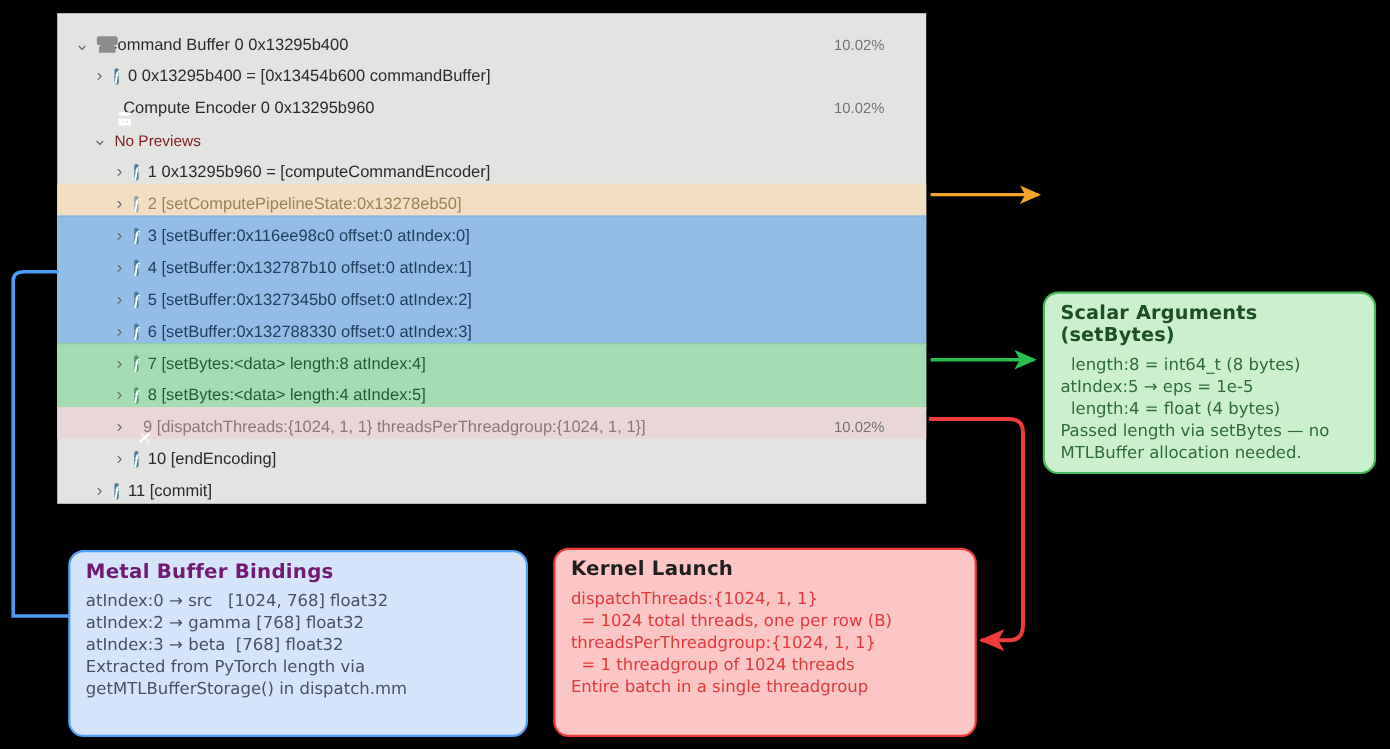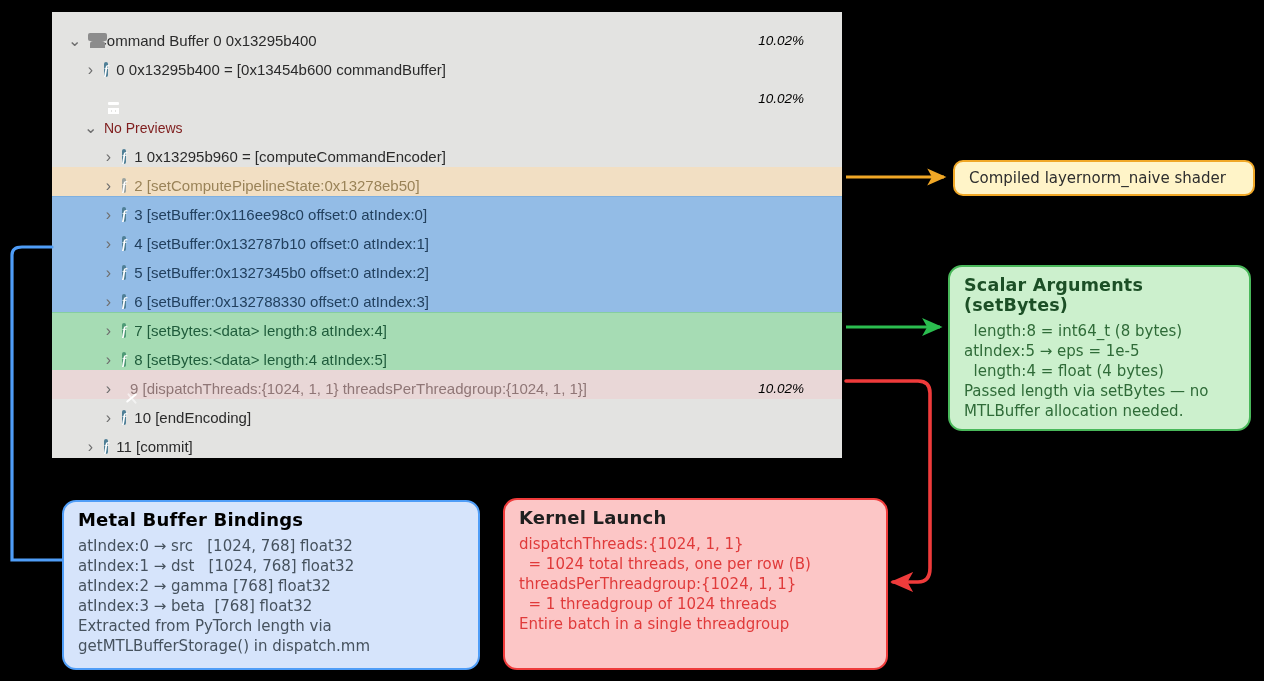--- a/index.html
+++ b/index.html
@@ -73,21 +73,21 @@
   }
   .ic-calc:after{
     content:"";position:absolute;left:3.5px;top:9px;width:11px;height:6px;
     background:
       linear-gradient(to right,#fff 0 2.6px,transparent 2.6px 4.2px,#fff 4.2px 6.8px,transparent 6.8px 8.4px,#fff 8.4px 11px),
       linear-gradient(to bottom,#fff 0 2.3px,transparent 2.3px 3.7px,#fff 3.7px 6px);
     background-blend-mode:multiply;
   }
 
   .pct{
-    position:absolute;right:38px;font-size:13.5px;color:#000000;font-style:italic;
+    position:absolute;right:38px;font-size:13.5px;color:#737373;
   }
 
   
   .band{position:absolute;left:0;width:790px;}
   .band.orange{background:#f2dfc3;}
   .band.blue{background:#93bce6;border-top:1px solid #7fb0e0;border-bottom:1px solid #7fb0e0;}
   .band.green{background:#a6dcb4;border-top:1px solid #86ceA0;border-bottom:1px solid #86ceA0;}
   .band.red{background:#e9d7d7;}
   .row.on-orange{color:#9a8358;}
   .row.on-blue{color:#22405e;}
@@ -115,21 +115,21 @@
     left:948px;top:265px;width:303px;height:166px;
     background:#ccf0cd;border:2.5px solid #49b85a;
     padding:8px 12px 10px 14px;color:#2f6b38;font-size:15px;line-height:20px;
   }
   .c-green .title{color:#1c4f26;font-size:17.5px;}
   .c-blue{
     left:62px;top:500px;width:418px;height:170px;
     background:#d6e4fb;border:2.5px solid #4f9df7;
     padding:8px 12px 10px 14px;color:#46525e;font-size:15px;line-height:20px;
   }
-  .c-blue .title{color:#000000;font-size:18px;}
+  .c-blue .title{color:#701a75;font-size:18px;}
   .c-red{
     left:503px;top:498px;width:385px;height:172px;
     background:#fcc6c6;border:2.5px solid #ef3b3b;
     padding:8px 12px 10px 14px;color:#e03a3a;font-size:15px;line-height:20px;
   }
   .c-red .title{color:#1f1f1f;font-size:18px;}
 
   svg.overlay{position:absolute;left:0;top:0;width:1264px;height:681px;pointer-events:none;}
 </style>
 </head>
@@ -158,20 +158,21 @@
           <span class="twisty" style="font-size: 16px;">›</span>
           <span style="flex: 0 0 7px;"></span>
           <span class="ico"><span class="ic-fn">f</span></span>
           <span>0 0x13295b400 = [0x13454b600 commandBuffer]</span>
         </div>
         <div class="row" style="top: 72px;">
           <span style="width: 32px; flex: 0 0 32px;"></span>
           <span class="twisty"></span>
           <span style="flex: 0 0 7px;"></span>
           <span class="ico"><span class="ic-calc"></span></span>
+          <span>Compute Encoder 0 0x13295b960</span>
           <span class="pct">10.02%</span>
         </div>
         <div class="row" style="top: 101px;">
           <span style="width: 32px; flex: 0 0 32px;"></span>
           <span class="twisty" style="font-size: 16px;">⌄</span>
           <span style="flex: 0 0 7px;"></span>
           <span class="ico" style="width: 0px; margin-right: 0px;"></span>
           <span style="color: #7f1d1d; font-size: 14px;">No Previews</span>
         </div>
         <div class="row" style="top: 130px;">
@@ -270,37 +271,33 @@
 
     <path d="M846,177 L944,177" stroke="#f0a726" stroke-width="3" fill="none" marker-end="url(#ah-orange)"></path>
 
     <path d="M846,327 L940,327" stroke="#2bbd4f" stroke-width="3.2" fill="none" marker-end="url(#ah-green)"></path>
 
     <path d="M100,560 Q12,560 12,560 L12,255 Q12,247 22,247 L52,247" stroke="#4f9df7" stroke-width="3.2" fill="none" stroke-linecap="round"></path>
 
     <path d="M846,381 L918,381 Q930,381 930,393 L930,568 Q930,582 918,582 L893,582" stroke="#ef3b3b" stroke-width="3.6" fill="none" stroke-linecap="round" marker-end="url(#ah-red)"></path>
   </svg>
 
-  <div class="callout c-yellow">
-    <span class="line">Compiled layernorm_naive shader</span>
-  </div>
 
   <div class="callout c-green">
     <span class="title">Scalar Arguments (setBytes)</span>
     <span class="line">  length:8 = int64_t (8 bytes)</span>
     <span class="line">atIndex:5 → eps = 1e-5</span>
     <span class="line">  length:4 = float (4 bytes)</span>
     <span class="line">Passed length via setBytes — no</span>
     <span class="line">MTLBuffer allocation needed.</span>
   </div>
 
   <div class="callout c-blue">
     <span class="title">Metal Buffer Bindings</span>
     <span class="line">atIndex:0 → src   [1024, 768] float32</span>
-    <span class="line">atIndex:1 → dst   [1024, 768] float32</span>
     <span class="line">atIndex:2 → gamma [768] float32</span>
     <span class="line">atIndex:3 → beta  [768] float32</span>
     <span class="line">Extracted from PyTorch length via</span>
     <span class="line">getMTLBufferStorage() in dispatch.mm</span>
   </div>
 
   <div class="callout c-red">
     <span class="title">Kernel Launch</span>
     <span class="line">dispatchThreads:{1024, 1, 1}</span>
     <span class="line">  = 1024 total threads, one per row (B)</span>

